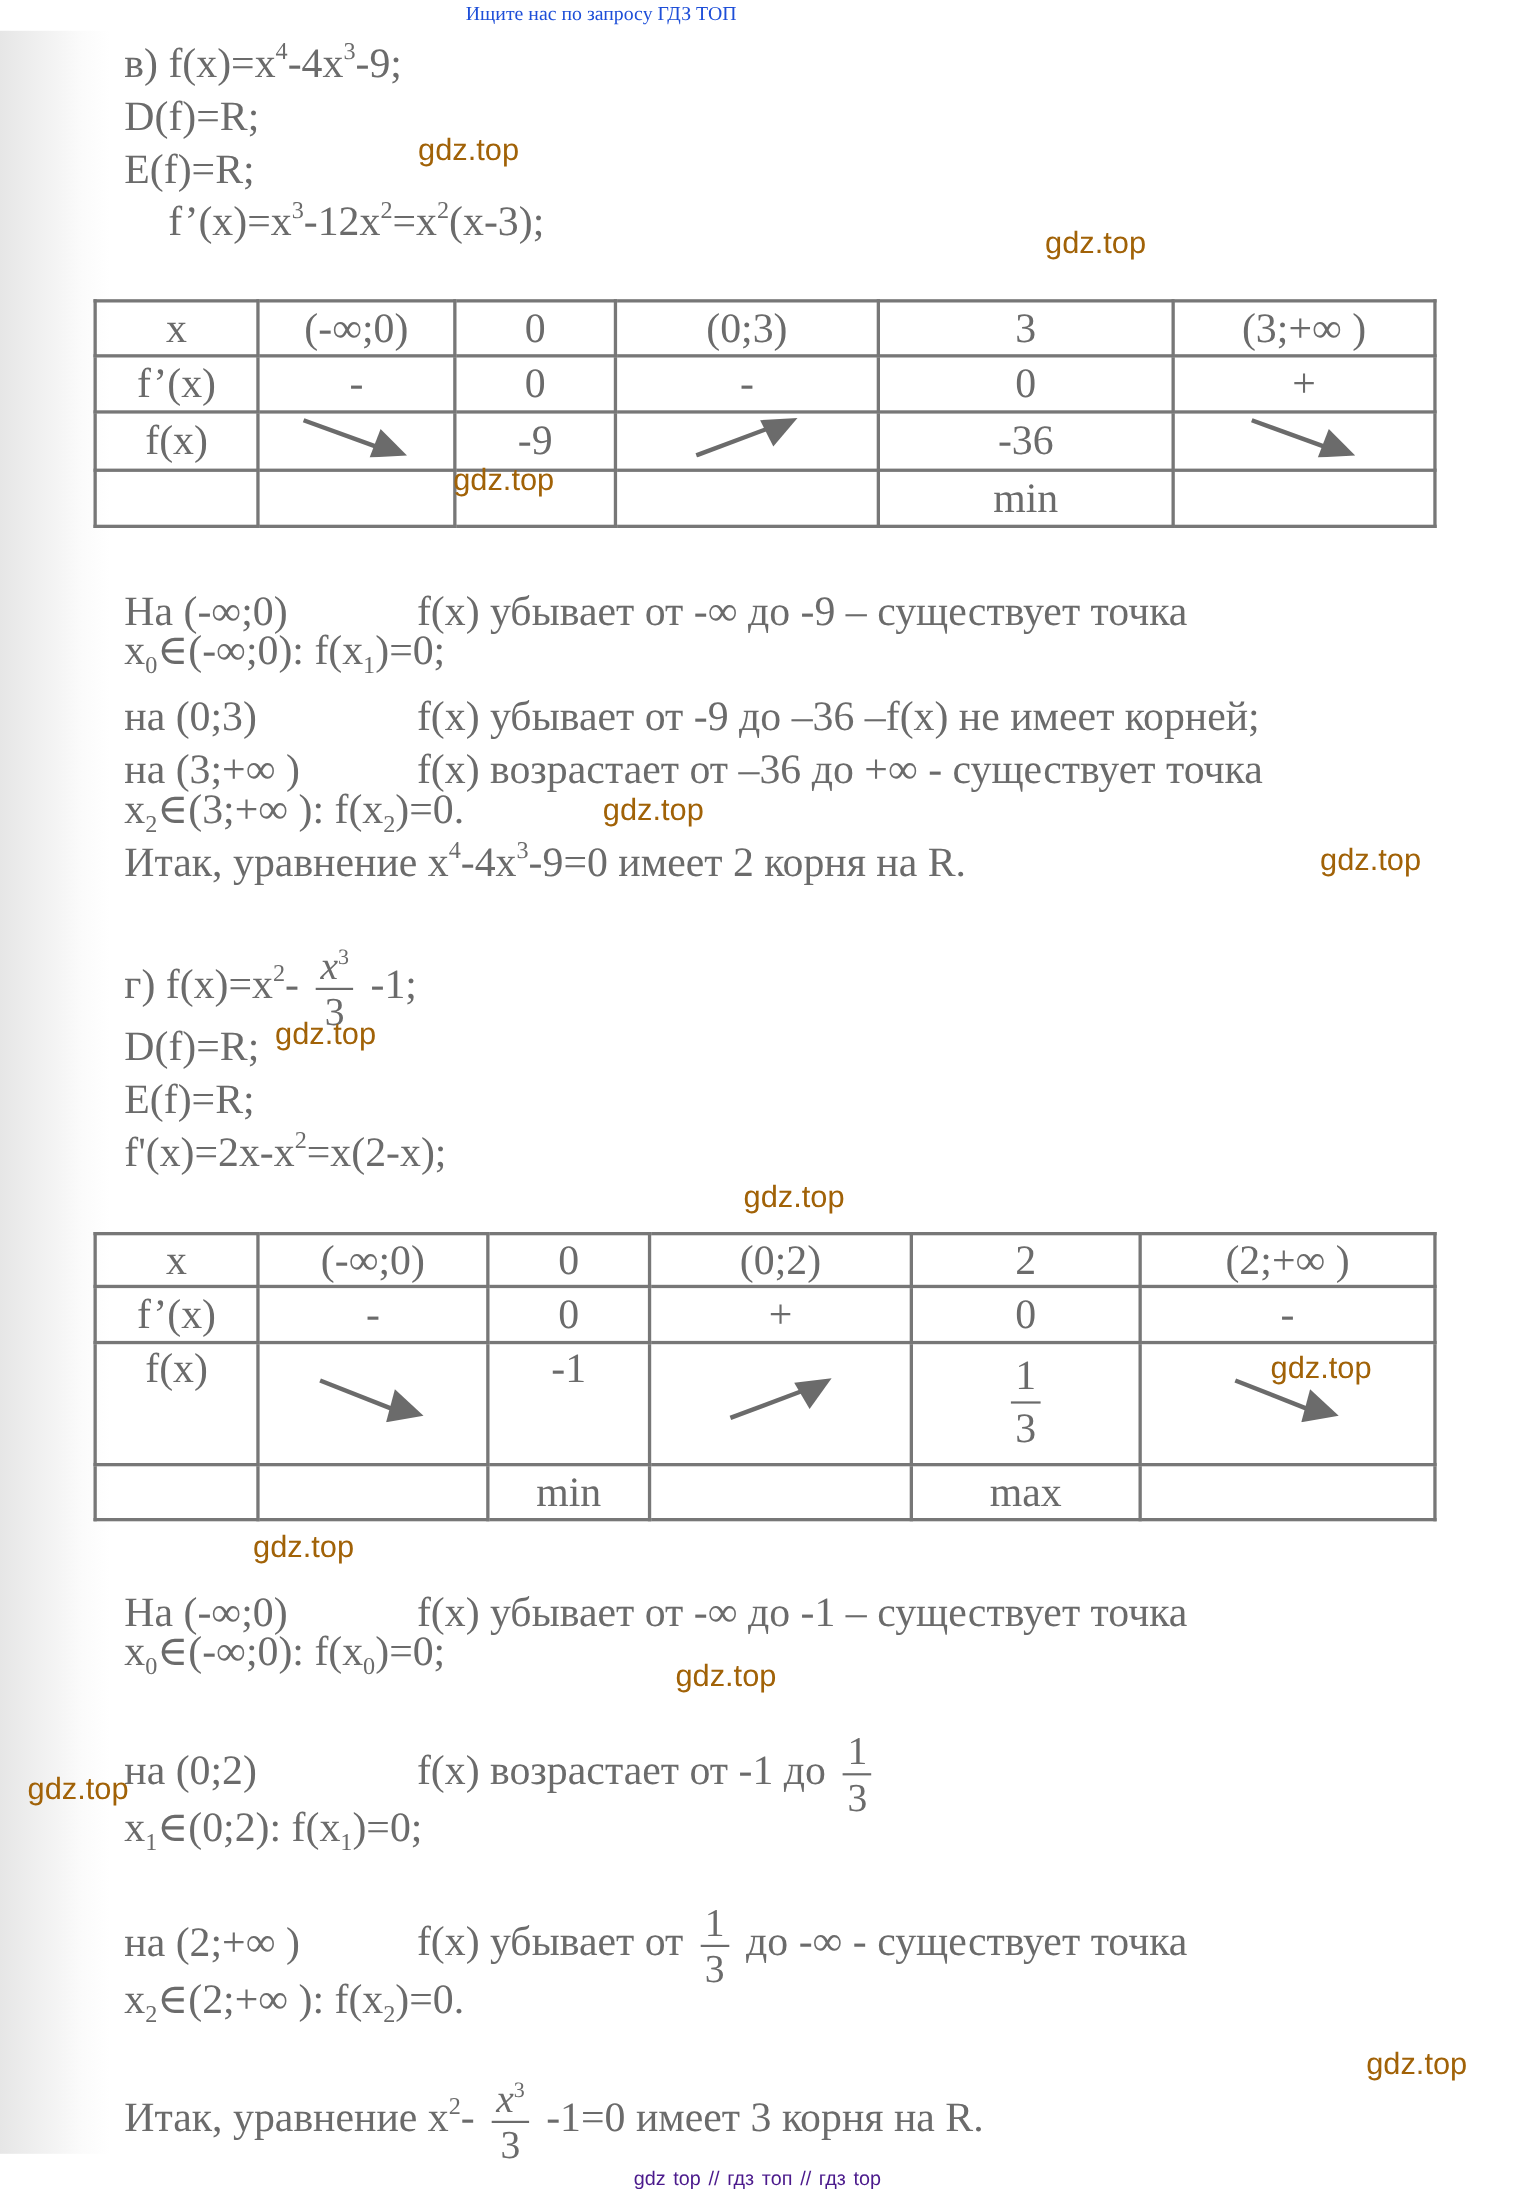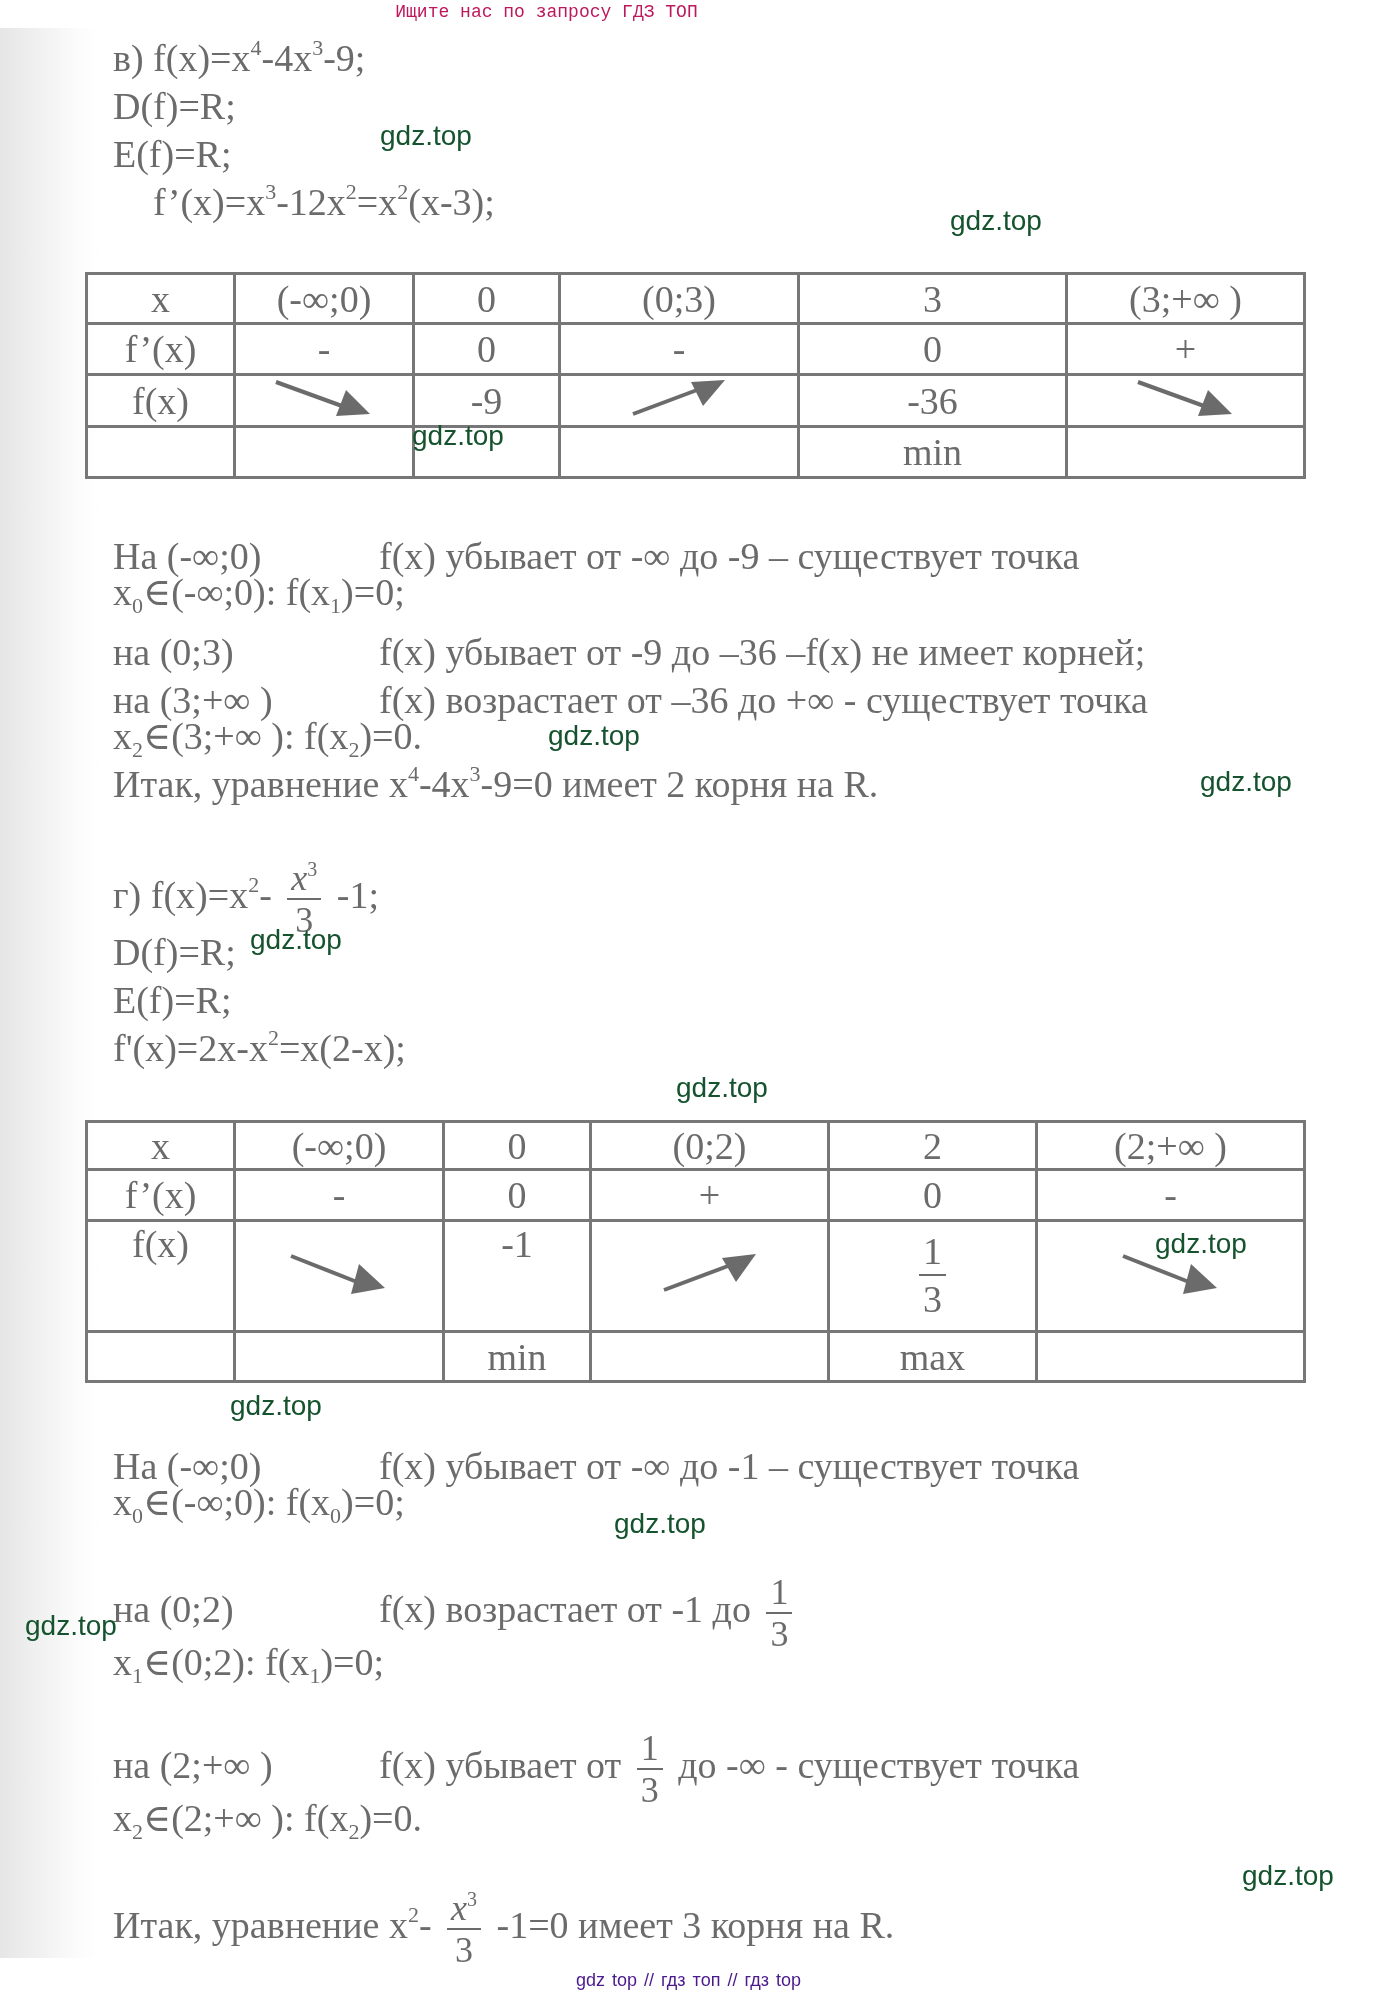--- a/index.html
+++ b/index.html
@@ -8,22 +8,22 @@
     background: #ffffff;
     font-family: "Liberation Serif", "DejaVu Serif", serif;
     color: #6b6b6b;
   }
   .scan-shadow {
     position: absolute; left: 0; top: 28px; width: 100px; height: 1930px;
     background: linear-gradient(to right, #e6e6e6 0%, #f1f1f1 40%, #fbfbfb 75%, rgba(255,255,255,0) 100%);
   }
   .top-banner {
     position: absolute; top: 2px; left: 0; width: 1093px; text-align: center;
-    font-family: Liberation Mono, monospace;
-    font-size: 18px; color: #be185d;
+    font-family: Liberation Serif, serif;
+    font-size: 18px; color: #1d4ed8;
   }
   .footer {
     position: absolute; top: 1970px; left: 0; width: 1377px; text-align: center;
     font-family: "Liberation Sans", "DejaVu Sans", sans-serif;
     font-size: 18px; color: #4b1a8c; word-spacing: 2px;
   }
   .line {
     position: absolute; left: 113px; font-size: 38px; line-height: 44px; white-space: nowrap;
   }
   .line sup { font-size: 22px; vertical-align: 16px; line-height: 0; }
@@ -34,21 +34,21 @@
     line-height: 1;
   }
   .frac .num, .frac .den { display: block; font-size: 36px; padding: 0 4px; }
   .frac .num { border-bottom: 2px solid #6b6b6b; padding-bottom: 2px; }
   .frac .den { padding-top: 2px; }
   .frac .num i { font-style: italic; }
   .frac .num sup { font-size: 20px; vertical-align: 14px; }
 
   .watermark {
     position: absolute; font-family: "Liberation Sans", "DejaVu Sans", sans-serif;
-    font-size: 28px; color: #14532d; white-space: nowrap;
+    font-size: 28px; color: #a16207; white-space: nowrap;
   }
 
   table.sign-table {
     position: absolute; border-collapse: collapse; table-layout: fixed;
   }
   table.sign-table td {
     border: 3px solid #777777; text-align: center; vertical-align: middle;
     font-size: 38px; color: #6b6b6b; padding: 0; overflow: hidden;
   }
   table.sign-table td.top { vertical-align: top; }

